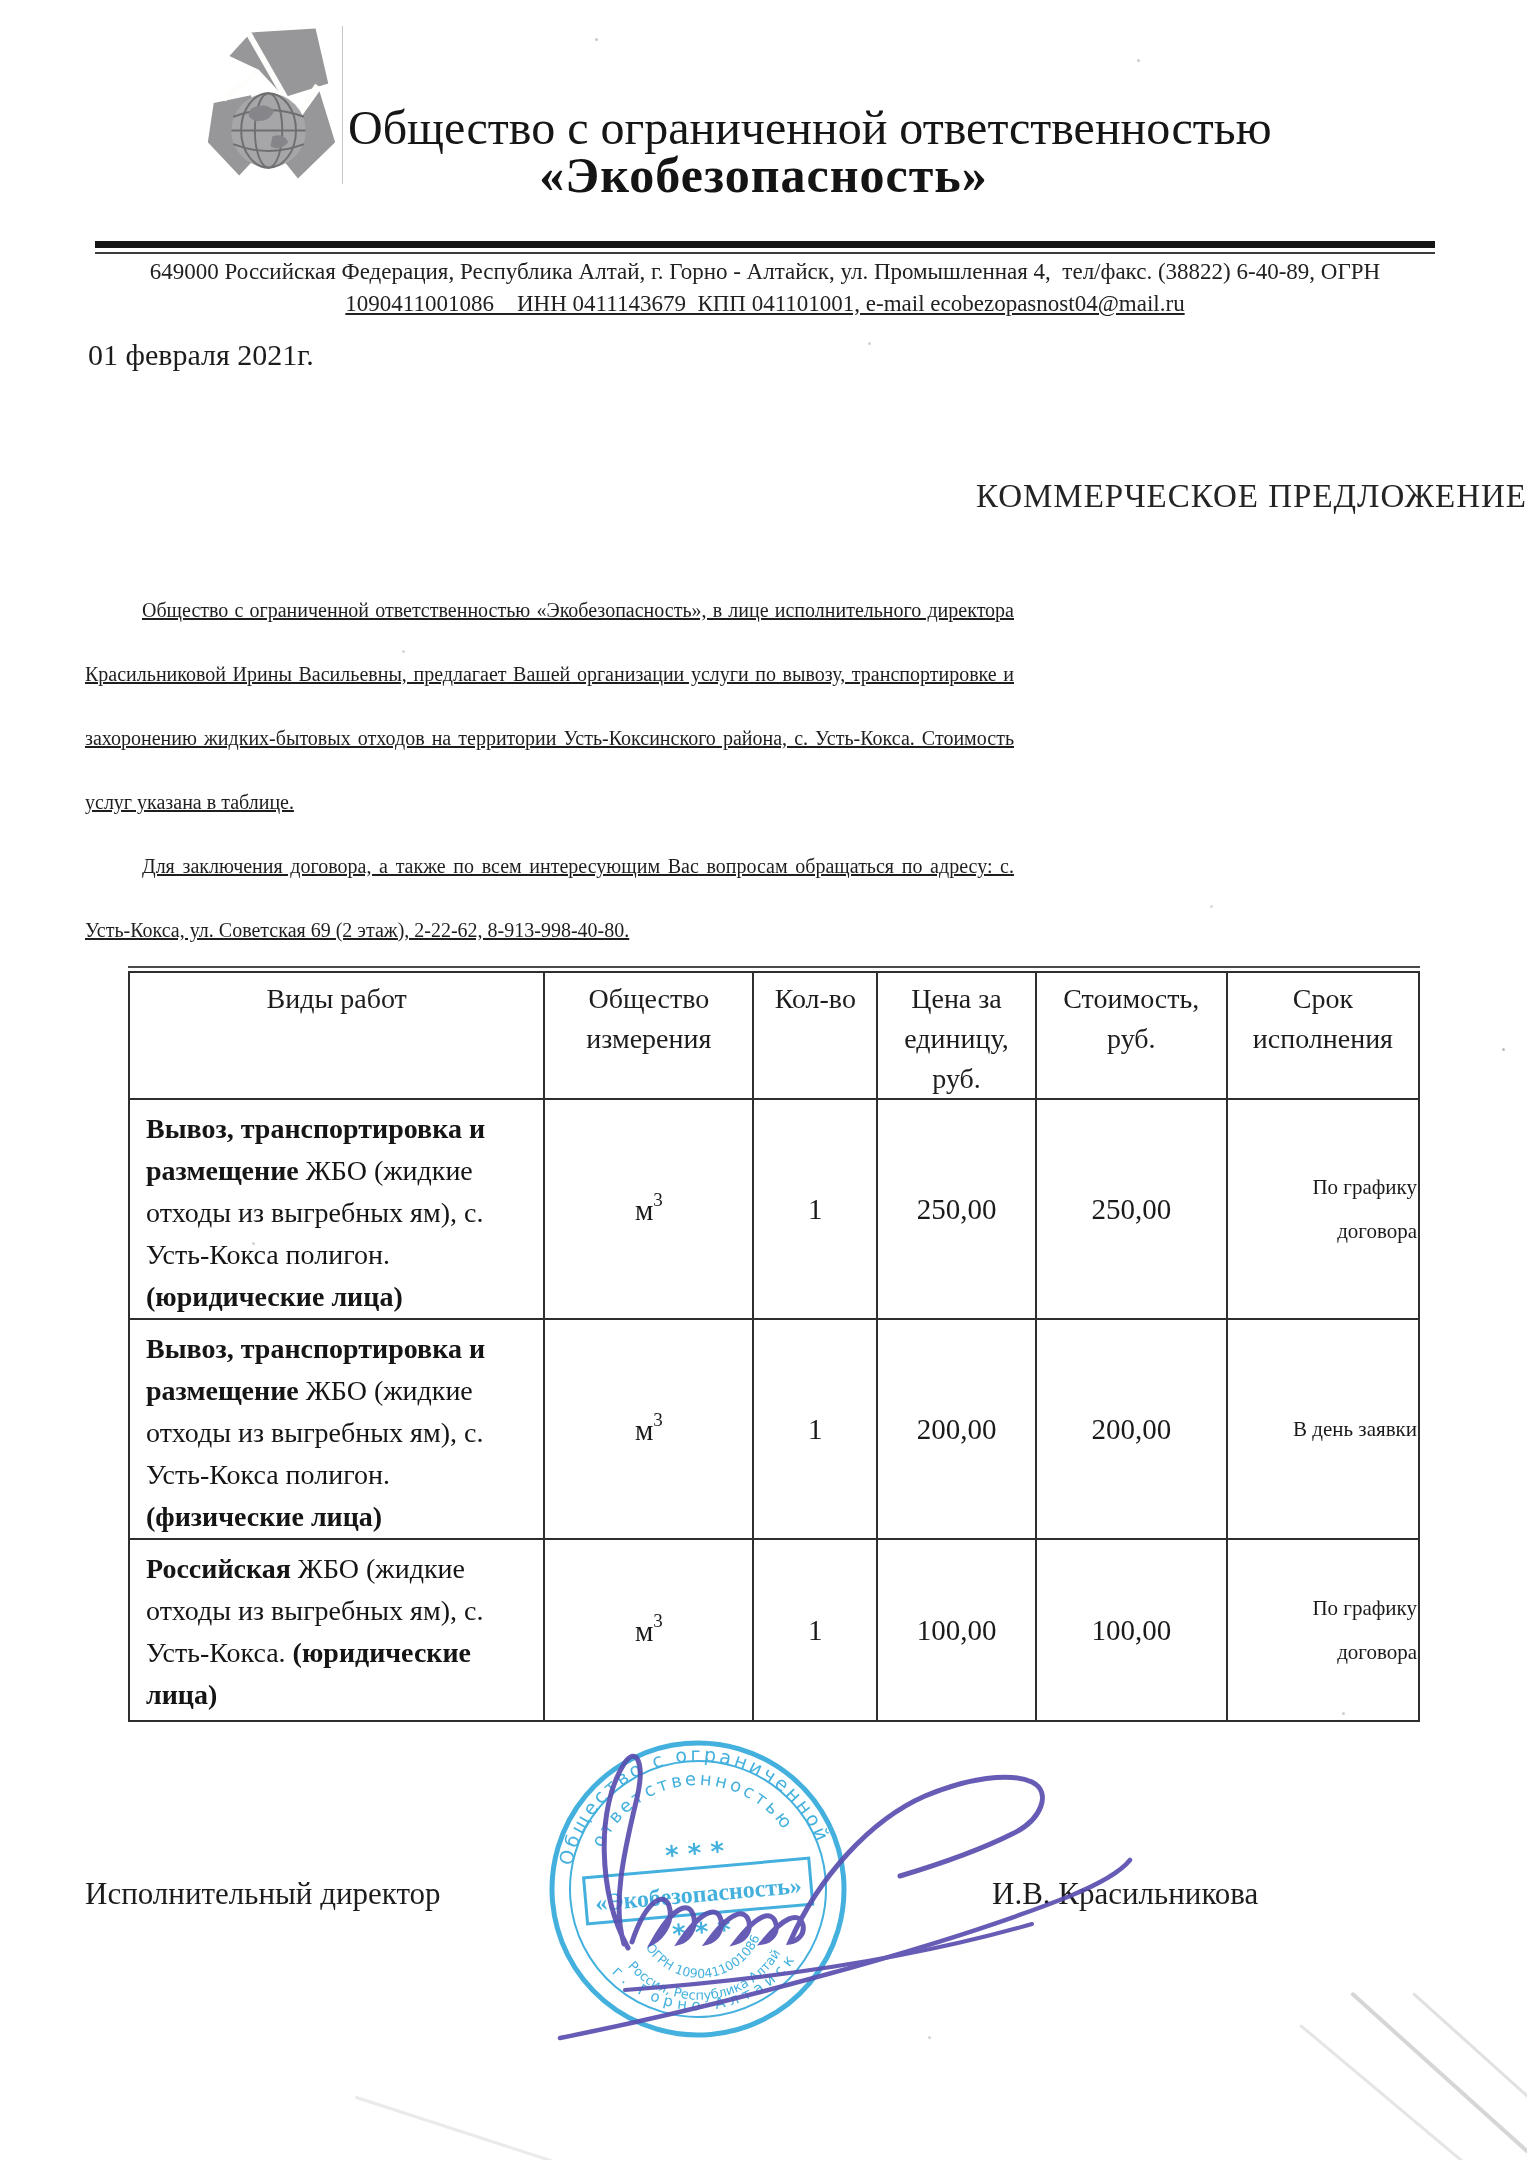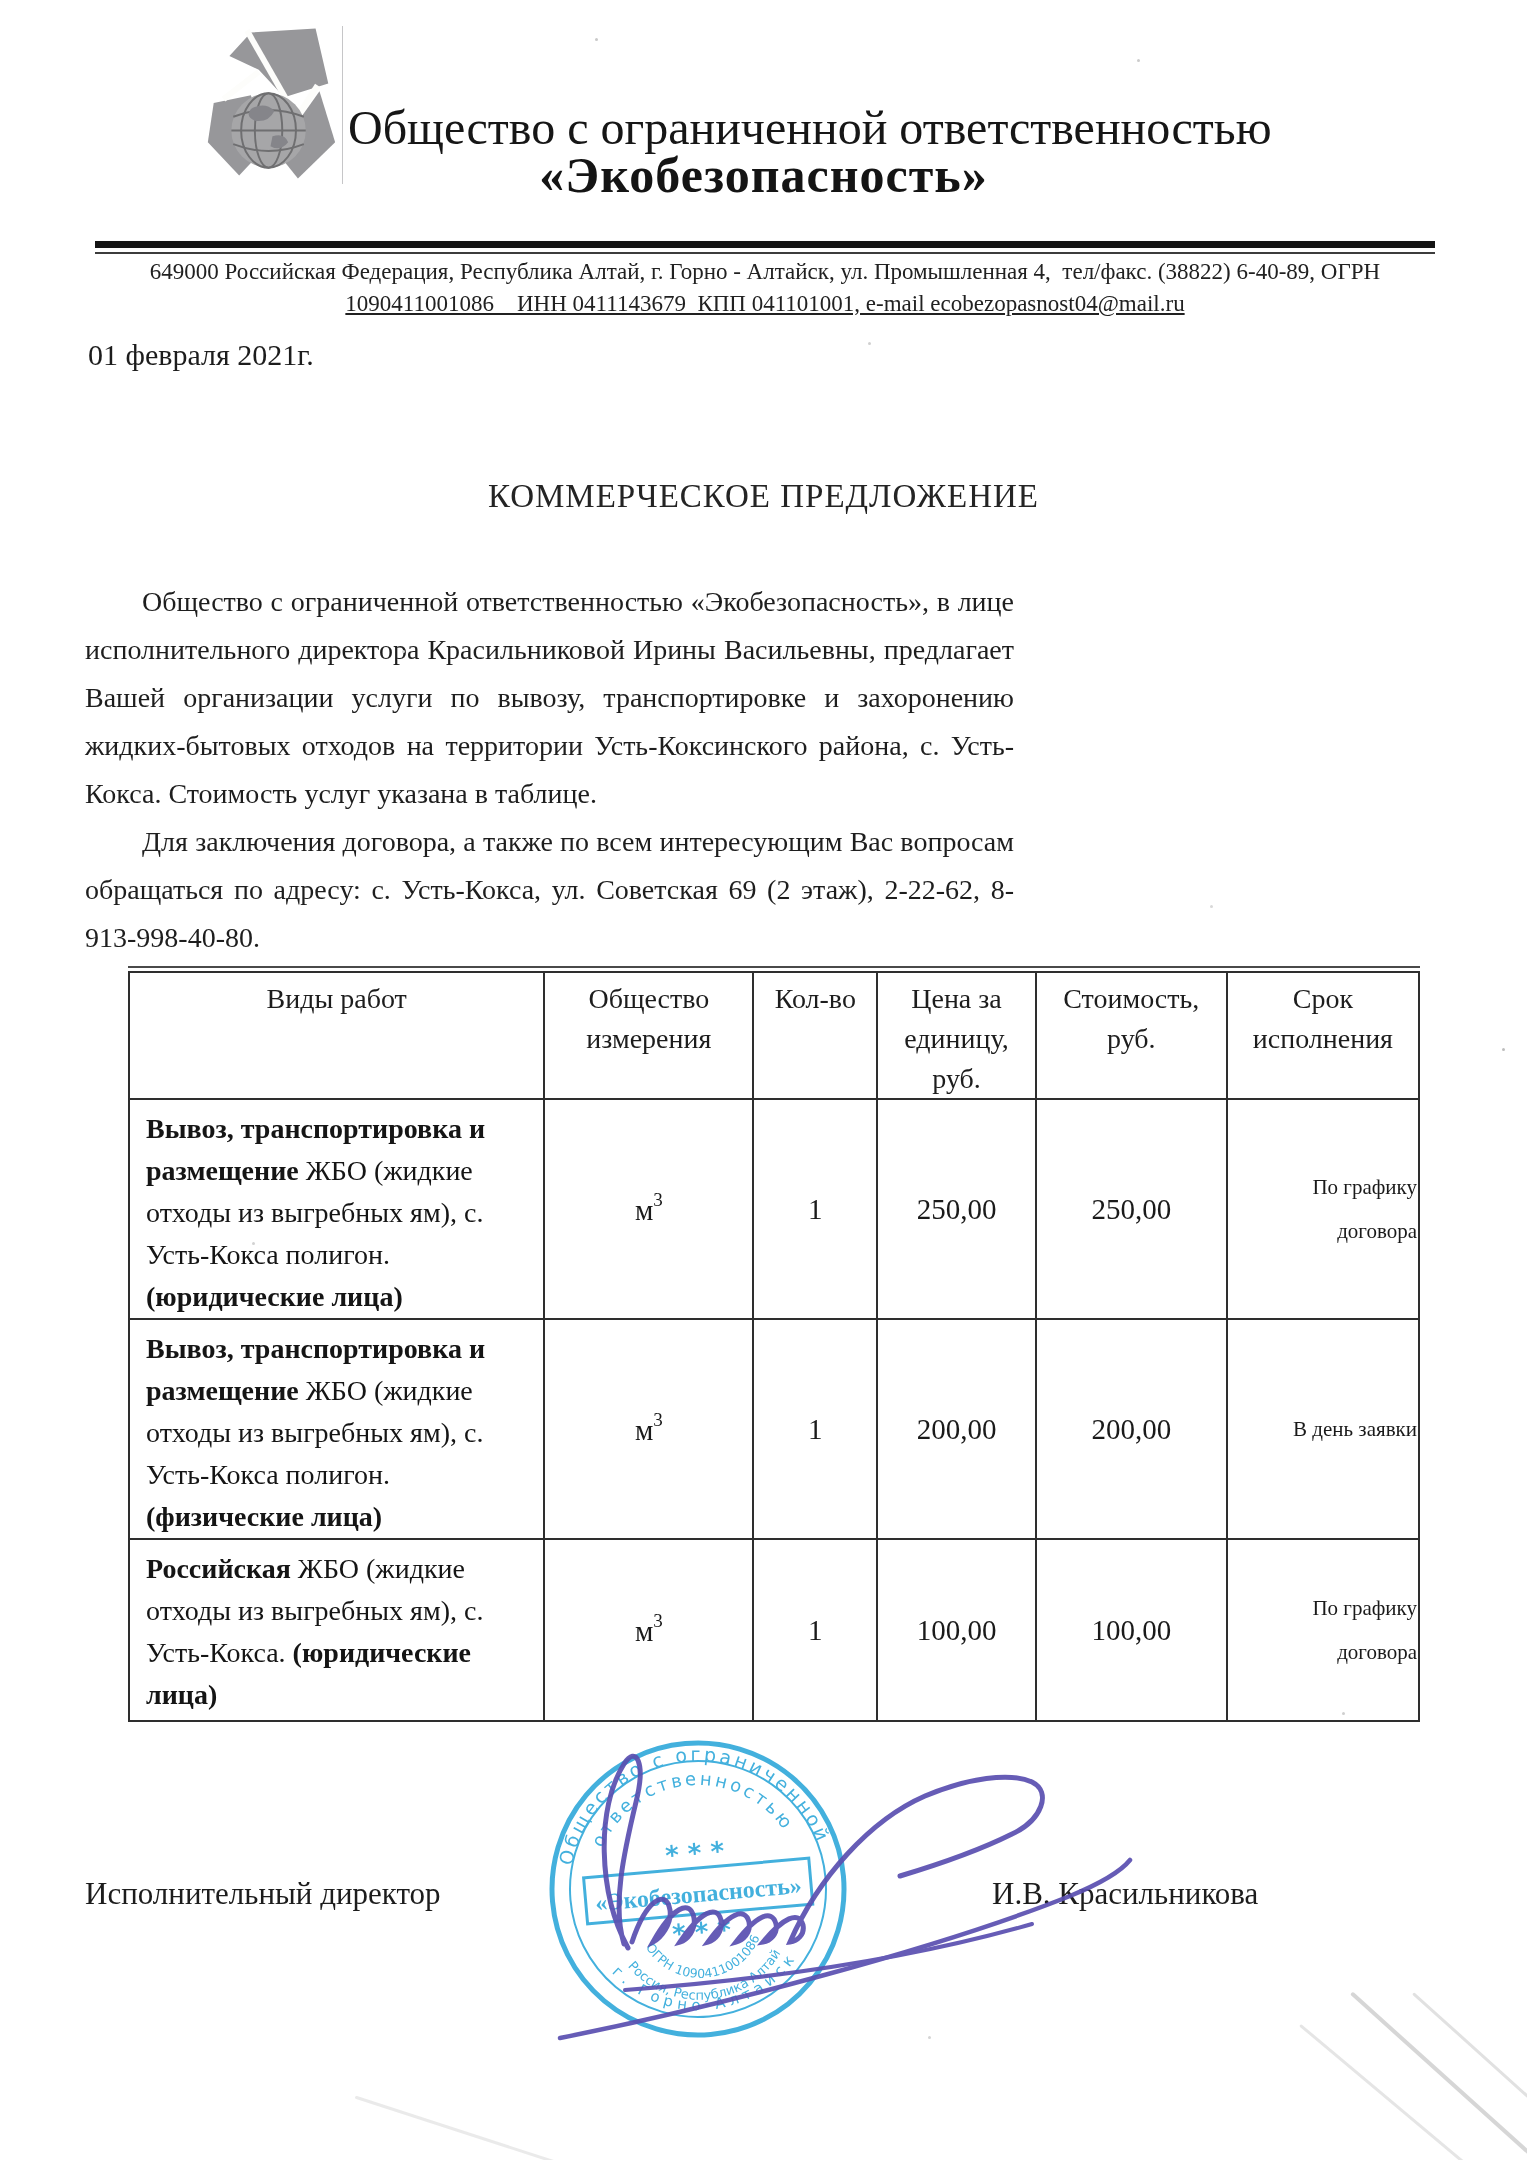--- a/index.html
+++ b/index.html
@@ -16,24 +16,24 @@
   .org-type{left:348px;top:100px;width:1060px;font-size:48px;white-space:nowrap;color:#161616;}
   .org-name{left:0;top:146px;width:1527px;text-align:center;font-size:50px;font-weight:bold;color:#141414;letter-spacing:1px;}
   .rule-thick{left:95px;top:241px;width:1340px;height:7px;background:#141414;}
   .rule-thin{left:95px;top:252px;width:1340px;height:2px;background:#3c3c3c;}
   .addr{left:95px;width:1340px;text-align:center;font-size:23px;color:#212121;}
   .addr1{top:259px;}
   .addr2{top:291px;text-decoration:underline;}
 
   
   .date{left:88px;top:338px;font-size:30px;}
-  .doc-title{left:0;top:478px;width:1527px;text-align:center;font-size:33px;letter-spacing:1px;color:#242424;}
-
-  
-  .bodytext{left:85px;top:578px;width:929px;font-size:28px;line-height:48px;text-align:justify;color:#1e1e1e;}
+  .doc-title{left:0;top:478px;width:1527px;text-align:right;font-size:33px;letter-spacing:1px;color:#242424;}
+
+  
+  .bodytext{left:85px;top:578px;width:929px;font-size:20px;line-height:64px;text-align:justify;color:#1e1e1e;text-decoration:underline;}
   .bodytext p{margin:0;text-indent:57px;}
 
   
   .table-topline{left:128px;top:966px;width:1292px;height:2px;background:#4a4a4a;}
   .price-table{left:128px;top:971px;width:1292px;}
   table{border-collapse:collapse;table-layout:fixed;width:1292px;font-family:inherit;}
   col.c1{width:32.2%;} col.c2{width:16.2%;} col.c3{width:9.6%;}
   col.c4{width:12.3%;} col.c5{width:14.8%;} col.c6{width:14.9%;}
   th,td{border:2px solid #2e2e2e;}
   thead tr{height:100px;}

